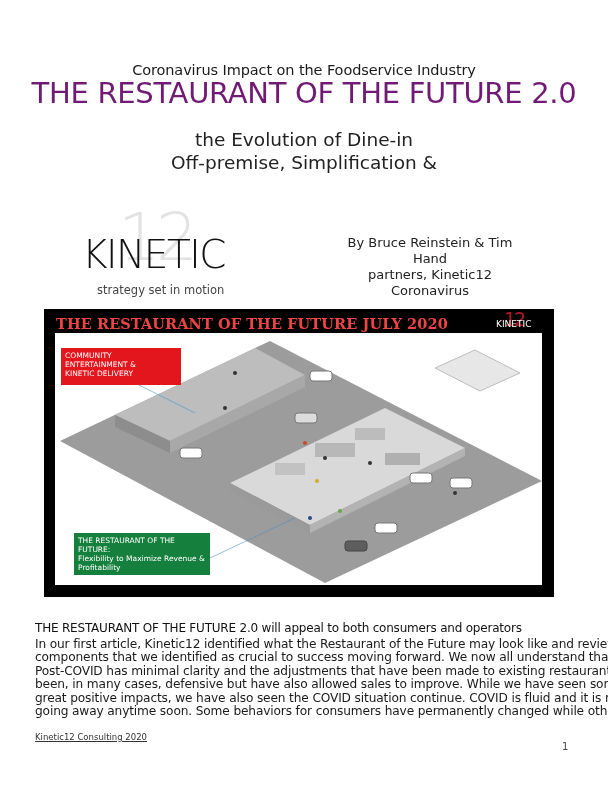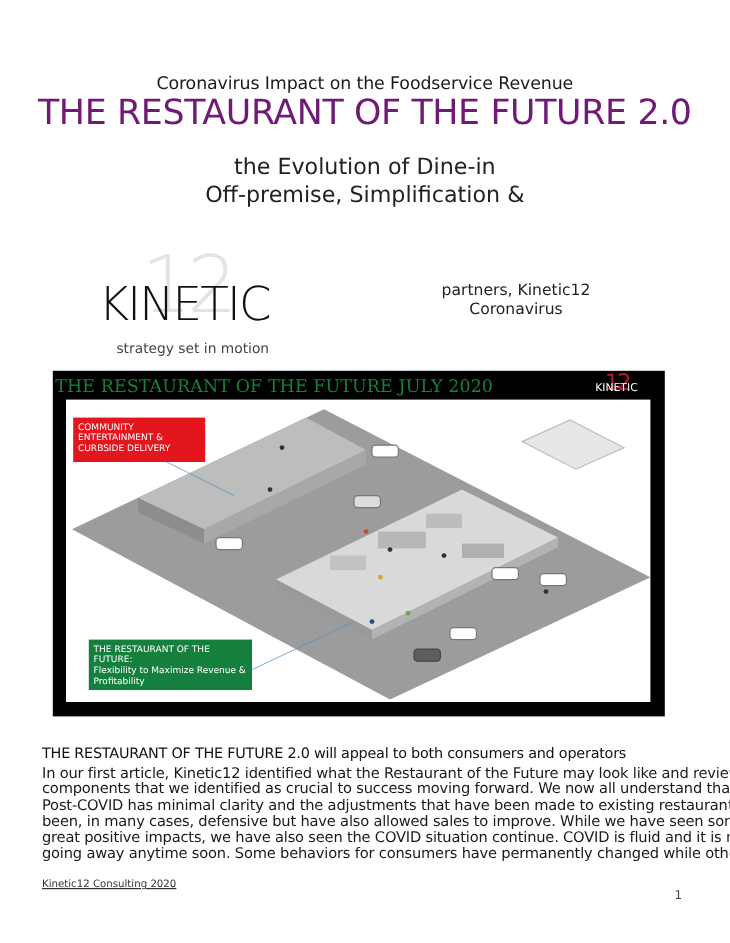--- a/index.html
+++ b/index.html
@@ -10,52 +10,53 @@
   .kicker { top: 62px; font-size: 14.5px; color: #1a1a1a; letter-spacing: -0.1px; }
   .title { top: 76px; font-size: 29px; color: #701a75; letter-spacing: -0.3px; white-space: nowrap; }
   .subtitle { top: 128px; font-size: 18.5px; line-height: 23px; color: #222; }
   .logo-wrap { left: 82px; top: 205px; width: 160px; height: 90px; }
   .logo-12 { left: 36px; top: -6px; font-size: 66px; color: #e3e3e3; font-weight: 300; letter-spacing: -4px; font-family: "DejaVu Sans", sans-serif; }
   .logo-word { left: 0; top: 27px; font-size: 39px; color: #111; letter-spacing: -1.5px; font-family: "DejaVu Sans", sans-serif; font-weight: 300; }
   .logo-tag { left: 15px; top: 78px; font-size: 11.5px; color: #444; }
   .byline { left: 330px; top: 235px; width: 200px; text-align: center; font-size: 13px; line-height: 16px; color: #222; }
 
   .frame { left: 44px; top: 309px; width: 510px; height: 288px; background: #000; }
-  .frame-title { left: 2px; top: 6px; font-family: "DejaVu Serif", serif; font-size: 14.5px; color: #15803d; letter-spacing: 0.1px; }
+  .frame-title { left: 12px; top: 6px; font-family: "DejaVu Serif", serif; font-size: 14.5px; color: #ef4444; letter-spacing: 0.1px; font-weight: bold; }
   .frame-logo { right: 12px; top: 2px; width: 50px; height: 22px; }
   .frame-logo-12 { left: 12px; top: -3px; font-size: 19px; color: #b0182a; letter-spacing: -2px; }
   .frame-logo-word { left: 4px; top: 8px; font-size: 9px; color: #ffffff; letter-spacing: 0px; }
   .scene { left: 11px; top: 24px; width: 487px; height: 252px; background: #ffffff; overflow: hidden; }
   .callout { font-size: 7.5px; line-height: 9px; color: #fff; padding: 3px 4px; box-sizing: border-box; text-transform: none; }
-  .callout-red { left: 6px; top: 15px; width: 110px; height: 37px; background: #e3161e; }
+  .callout-red { left: 6px; top: 15px; width: 120px; height: 37px; background: #e3161e; }
   .callout-blue { left: 19px; top: 200px; width: 136px; height: 42px; background: #15803d; }
 
   .section-heading { left: 35px; top: 621px; font-size: 12px; font-weight: normal; color: #111; letter-spacing: -0.2px; white-space: nowrap; }
   .body-text { left: 35px; top: 638px; width: 550px; font-size: 12.2px; line-height: 13.4px; color: #1a1a1a; letter-spacing: -0.15px; }
   .body-text .line { white-space: nowrap; display: block; }
   .footer-left { left: 35px; top: 732px; font-size: 8.5px; color: #333; text-decoration: underline; }
   .footer-right { left: 562px; top: 741px; font-size: 10px; color: #444; }
 </style>
 </head>
 <body>
 
-<div class="abs center kicker">Coronavirus Impact on the Foodservice Revenue</div>
+<div class="abs center kicker">Coronavirus Impact on the Foodservice Industry</div>
 <div class="abs center title">THE RESTAURANT OF THE FUTURE 2.0</div>
 <div class="abs center subtitle">
   <div>the Evolution of Dine-in</div>
   <div>Off-premise, Simplification &amp;</div>
 </div>
 
 <div class="abs logo-wrap">
   <div class="abs logo-12">12</div>
   <div class="abs logo-word">KINETIC</div>
   <div class="abs logo-tag">strategy set in motion</div>
 </div>
 
 <div class="abs byline">
+  <div>By Bruce Reinstein &amp; Tim Hand</div>
   <div>partners, Kinetic12 Coronavirus</div>
 </div>
 
 <div class="abs frame">
   <div class="abs frame-title">THE RESTAURANT OF THE FUTURE JULY 2020</div>
   <div class="abs frame-logo">
     <div class="abs frame-logo-12">12</div>
     <div class="abs frame-logo-word">KINETIC</div>
   </div>
   <div class="abs scene">
@@ -95,21 +96,21 @@
       <circle cx="255" cy="185" r="2" fill="#2a4a8a"></circle>
       <circle cx="315" cy="130" r="2" fill="#333"></circle>
       <circle cx="400" cy="160" r="2" fill="#333"></circle>
 
       <line x1="80" y1="50" x2="140" y2="80" stroke="#4b8fbf" stroke-width="0.6"></line>
       <line x1="155" y1="225" x2="240" y2="185" stroke="#4b8fbf" stroke-width="0.6"></line>
     </svg>
     <div class="abs callout callout-red">
       <div>COMMUNITY</div>
       <div>ENTERTAINMENT &amp;</div>
-      <div>CURBSIDE DELIVERY</div>
+      <div>KINETIC DELIVERY</div>
     </div>
     <div class="abs callout callout-blue">
       <div>THE RESTAURANT OF THE FUTURE:</div>
       <div>Flexibility to Maximize Revenue &amp;</div>
       <div>Profitability</div>
     </div>
   </div>
 </div>
 
 <div class="abs section-heading">THE RESTAURANT OF THE FUTURE 2.0 will appeal to both consumers and operators</div>

